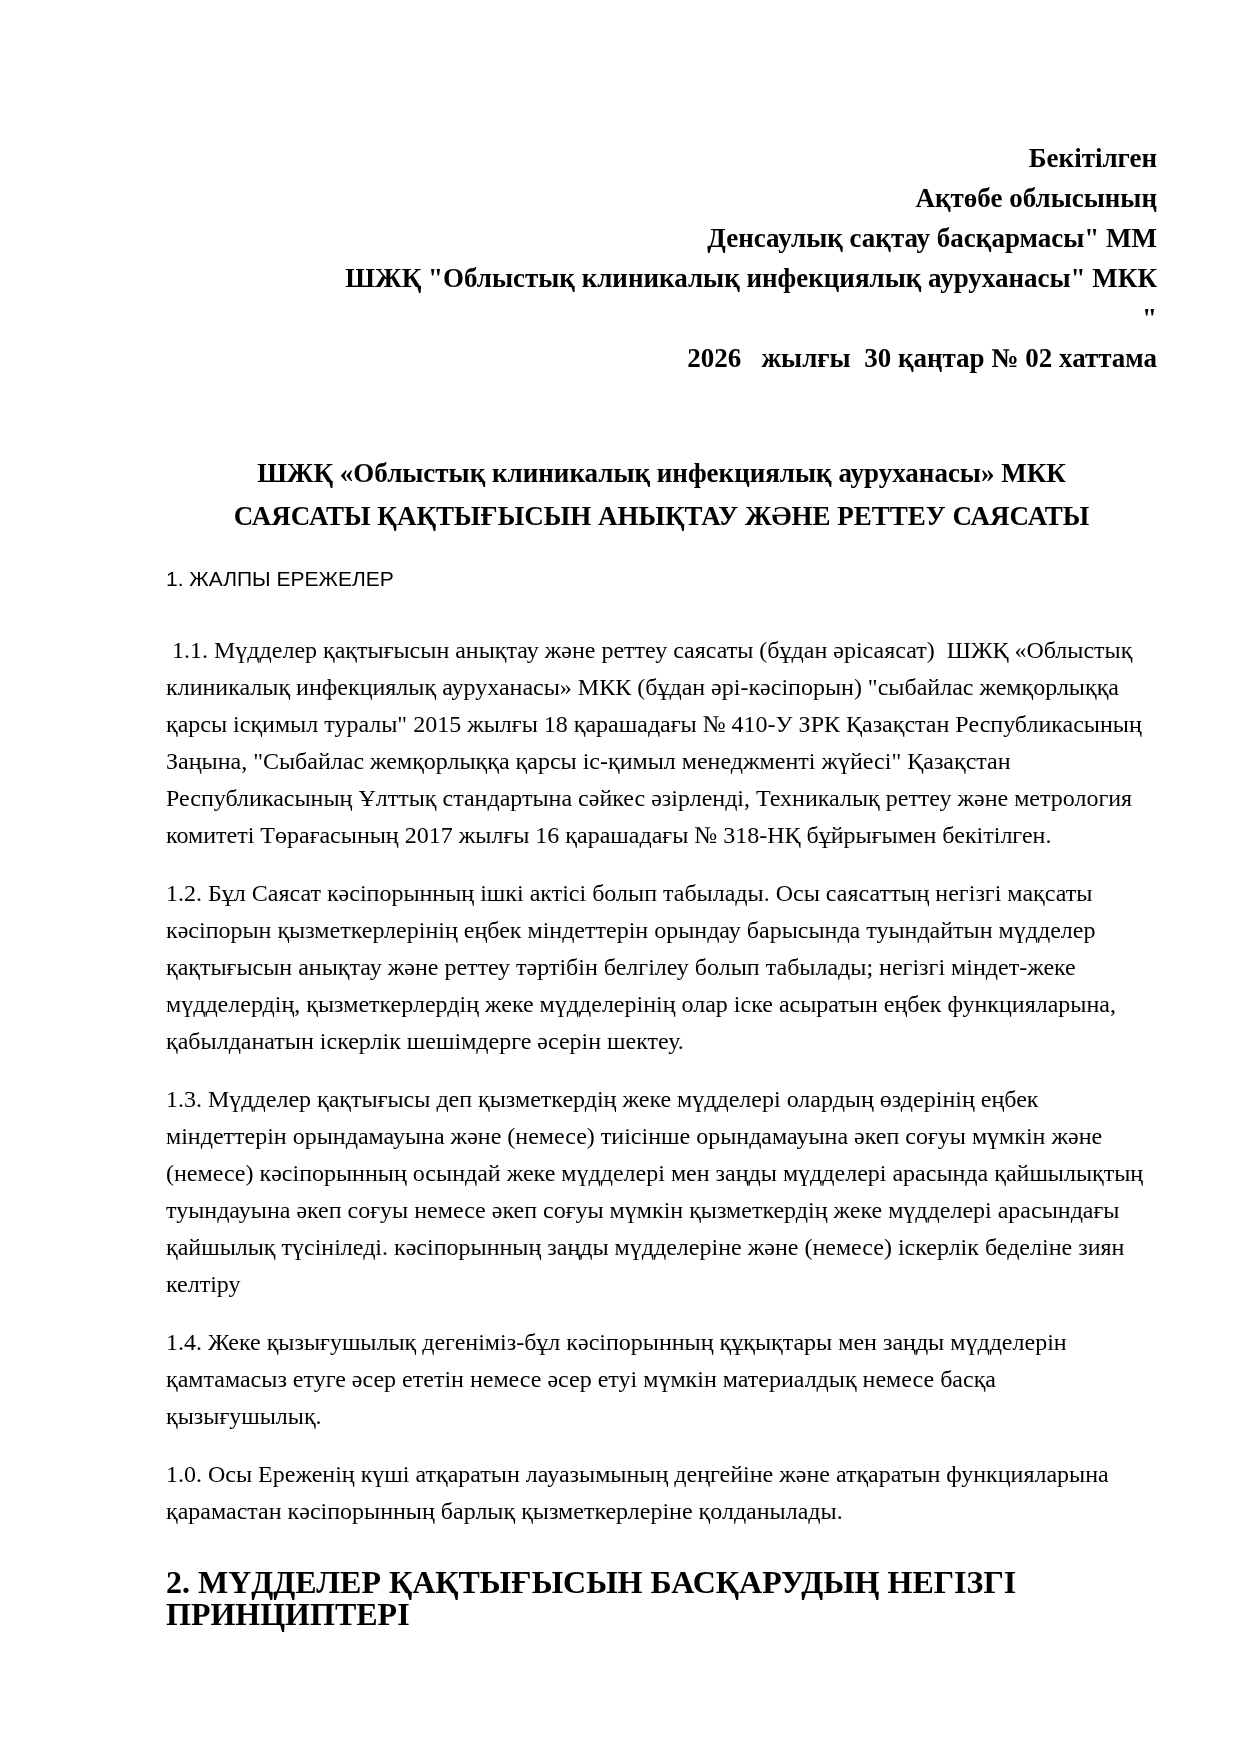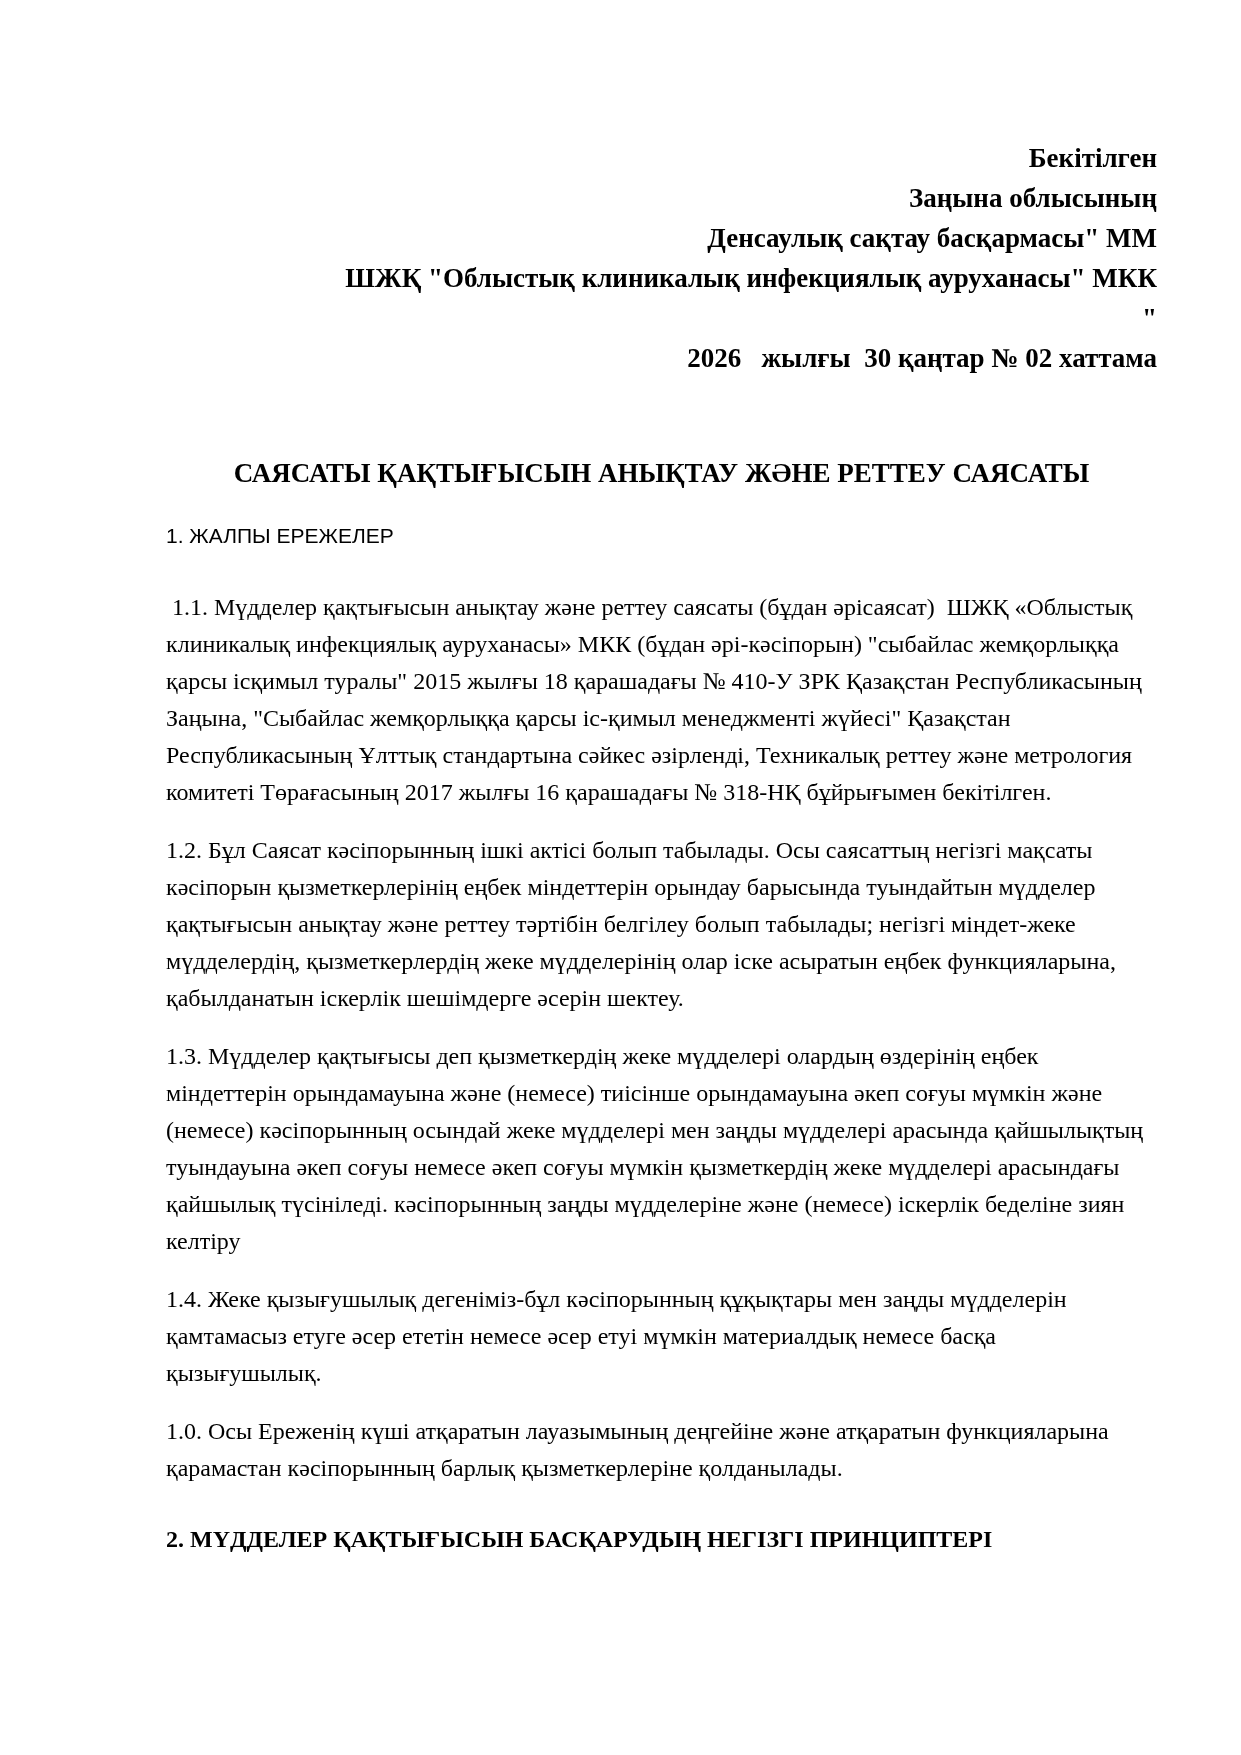--- a/index.html
+++ b/index.html
@@ -46,33 +46,34 @@
   .paragraphs p {
     font-size: 24px;
     line-height: 37px;
     margin: 0 0 21px 0;
     white-space: pre-wrap;
     text-align: left;
   }
   .section-heading-serif {
     font-family: "Liberation Serif", serif;
     font-weight: bold;
-    font-size: 24px;
+    font-size: 32px;
     line-height: 32px;
     margin-top: 36px;
   }
 </style>
 </head>
 <body>
 
 <div class="page">
 
-  <div class="approval-block"><div>Бекітілген</div><div>Заңына облысының</div><div>Денсаулық сақтау басқармасы" ММ</div><div>ШЖҚ "Облыстық клиникалық инфекциялық ауруханасы" МКК</div><div>"</div><div>2026   жылғы  30 қаңтар № 02 хаттама</div></div>
+  <div class="approval-block"><div>Бекітілген</div><div>Ақтөбе облысының</div><div>Денсаулық сақтау басқармасы" ММ</div><div>ШЖҚ "Облыстық клиникалық инфекциялық ауруханасы" МКК</div><div>"</div><div>2026   жылғы  30 қаңтар № 02 хаттама</div></div>
 
   <div class="title-block">
+    <div>ШЖҚ «Облыстық клиникалық инфекциялық ауруханасы» МКК</div>
     <div>САЯСАТЫ ҚАҚТЫҒЫСЫН АНЫҚТАУ ЖӘНЕ РЕТТЕУ САЯСАТЫ</div>
   </div>
 
   <div class="section-heading-sans">1. ЖАЛПЫ ЕРЕЖЕЛЕР</div>
 
   <div class="paragraphs">
       <p> 1.1. Мүдделер қақтығысын анықтау және реттеу саясаты (бұдан әрісаясат)  ШЖҚ «Облыстық клиникалық инфекциялық ауруханасы» МКК (бұдан әрі-кәсіпорын) "сыбайлас жемқорлыққа қарсы ісқимыл туралы" 2015 жылғы 18 қарашадағы № 410-У ЗРК Қазақстан Республикасының Заңына, "Сыбайлас жемқорлыққа қарсы іс-қимыл менеджменті жүйесі" Қазақстан Республикасының Ұлттық стандартына сәйкес әзірленді, Техникалық реттеу және метрология комитеті Төрағасының 2017 жылғы 16 қарашадағы № 318-НҚ бұйрығымен бекітілген.</p>
       <p>1.2. Бұл Саясат кәсіпорынның ішкі актісі болып табылады. Осы саясаттың негізгі мақсаты кәсіпорын қызметкерлерінің еңбек міндеттерін орындау барысында туындайтын мүдделер қақтығысын анықтау және реттеу тәртібін белгілеу болып табылады; негізгі міндет-жеке мүдделердің, қызметкерлердің жеке мүдделерінің олар іске асыратын еңбек функцияларына, қабылданатын іскерлік шешімдерге әсерін шектеу.</p>
       <p>1.3. Мүдделер қақтығысы деп қызметкердің жеке мүдделері олардың өздерінің еңбек міндеттерін орындамауына және (немесе) тиісінше орындамауына әкеп соғуы мүмкін және (немесе) кәсіпорынның осындай жеке мүдделері мен заңды мүдделері арасында қайшылықтың туындауына әкеп соғуы немесе әкеп соғуы мүмкін қызметкердің жеке мүдделері арасындағы қайшылық түсініледі. кәсіпорынның заңды мүдделеріне және (немесе) іскерлік беделіне зиян келтіру</p>
       <p>1.4. Жеке қызығушылық дегеніміз-бұл кәсіпорынның құқықтары мен заңды мүдделерін қамтамасыз етуге әсер ететін немесе әсер етуі мүмкін материалдық немесе басқа қызығушылық.</p>

